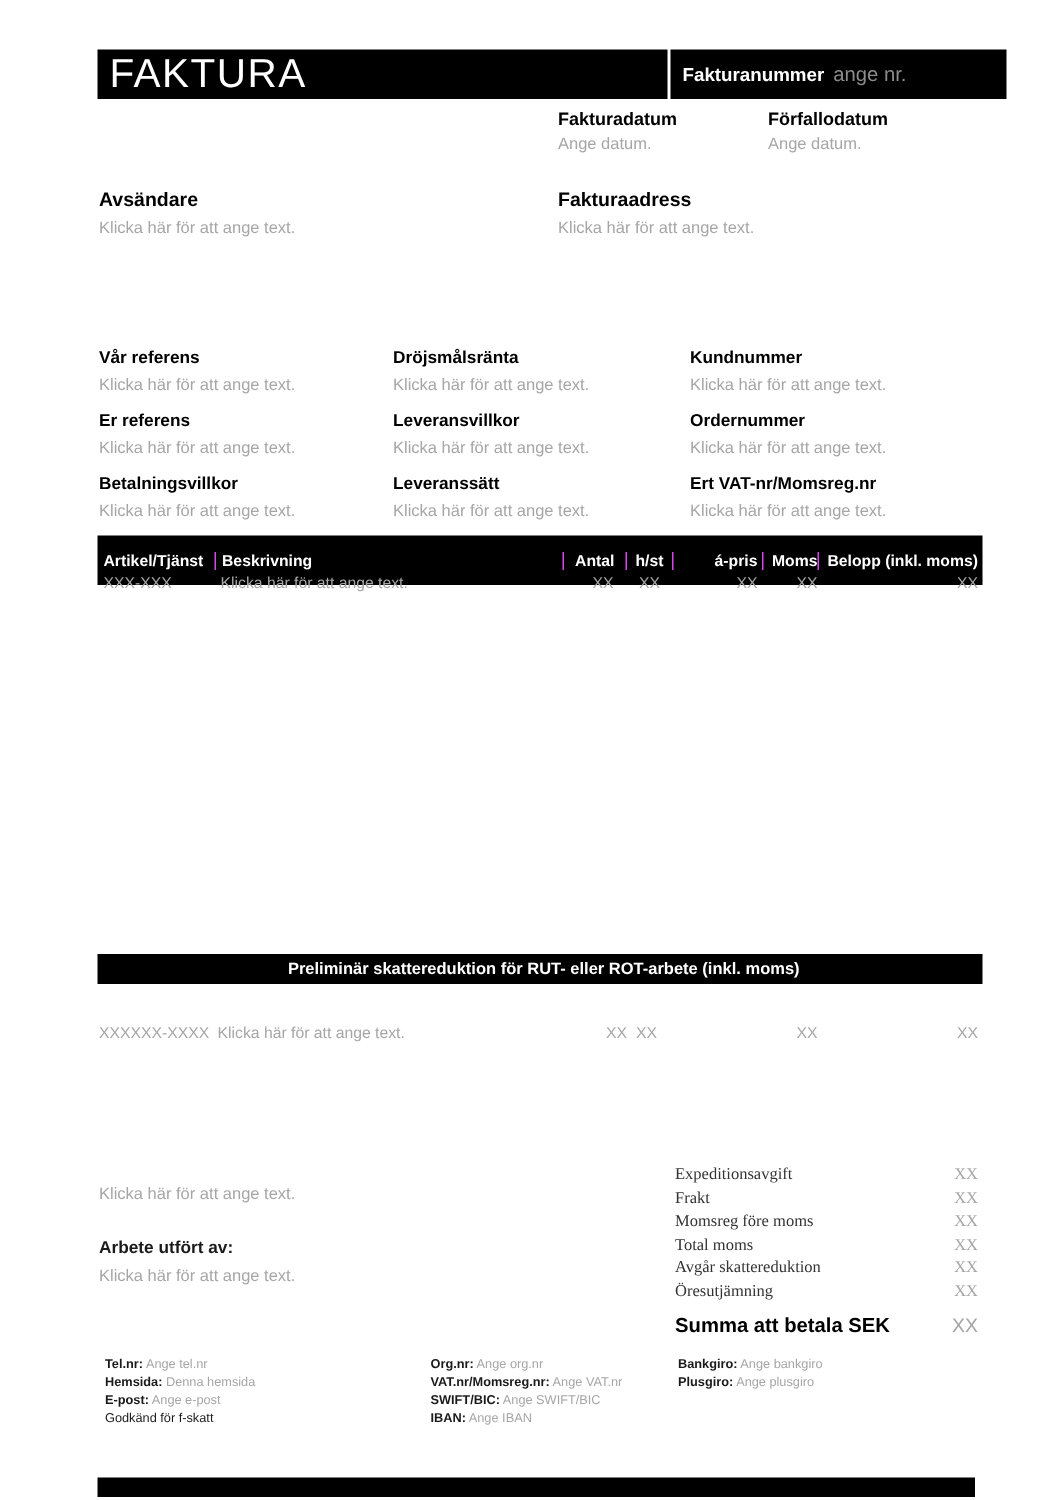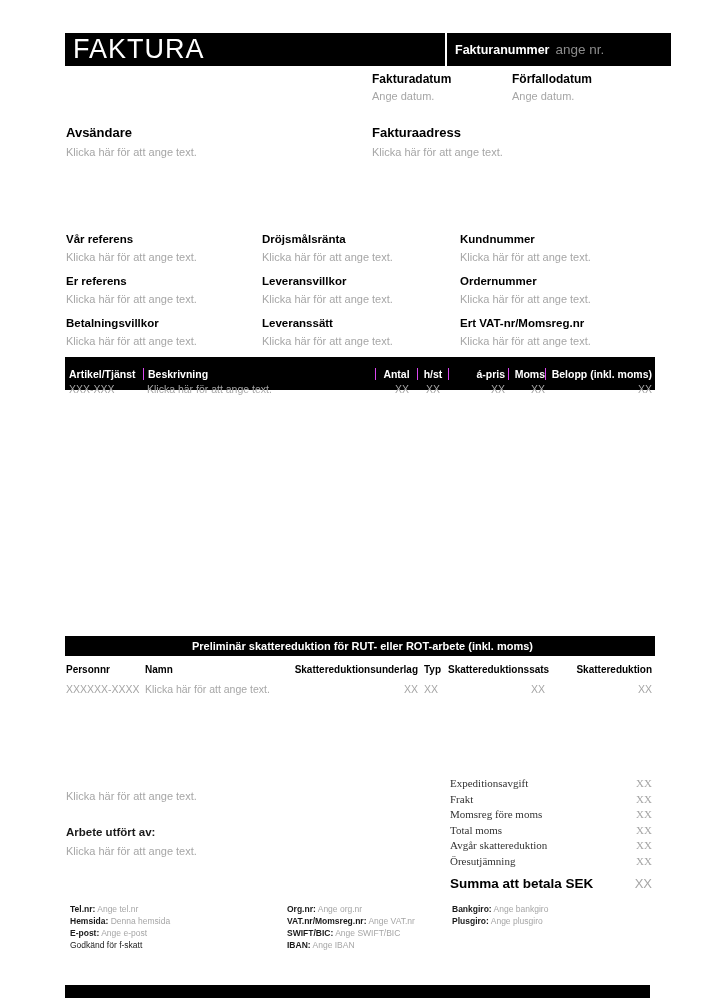--- a/index.html
+++ b/index.html
@@ -141,28 +141,20 @@
     <div class="c it3">XX</div>
     <div class="c it4">XX</div>
     <div class="c it5">XX</div>
     <div class="c it6">XX</div>
     <div class="c it7">XX</div>
   </div>
 
   <div class="abs rut-bar">
     <span>Preliminär skattereduktion för RUT- eller ROT-arbete (inkl. moms)</span>
   </div>
-  <div class="abs tbl-row rhead" style="left:65px;top:662px;">
-    <div class="c rt1">Personnr</div>
-    <div class="c rt2">Namn</div>
-    <div class="c rt3">Skattereduktionsunderlag</div>
-    <div class="c rt4">Typ</div>
-    <div class="c rt5">Skattereduktionssats</div>
-    <div class="c rt6">Skattereduktion</div>
-  </div>
   <div class="abs tbl-row trow" style="left:65px;top:681px;">
     <div class="c rt1">XXXXXX-XXXX</div>
     <div class="c rt2">Klicka här för att ange text.</div>
     <div class="c rt3">XX</div>
     <div class="c rt4">XX</div>
     <div class="c rt5">XX</div>
     <div class="c rt6">XX</div>
   </div>
 
   <div class="abs ph" style="left:66px;top:790px;">Klicka här för att ange text.</div>

